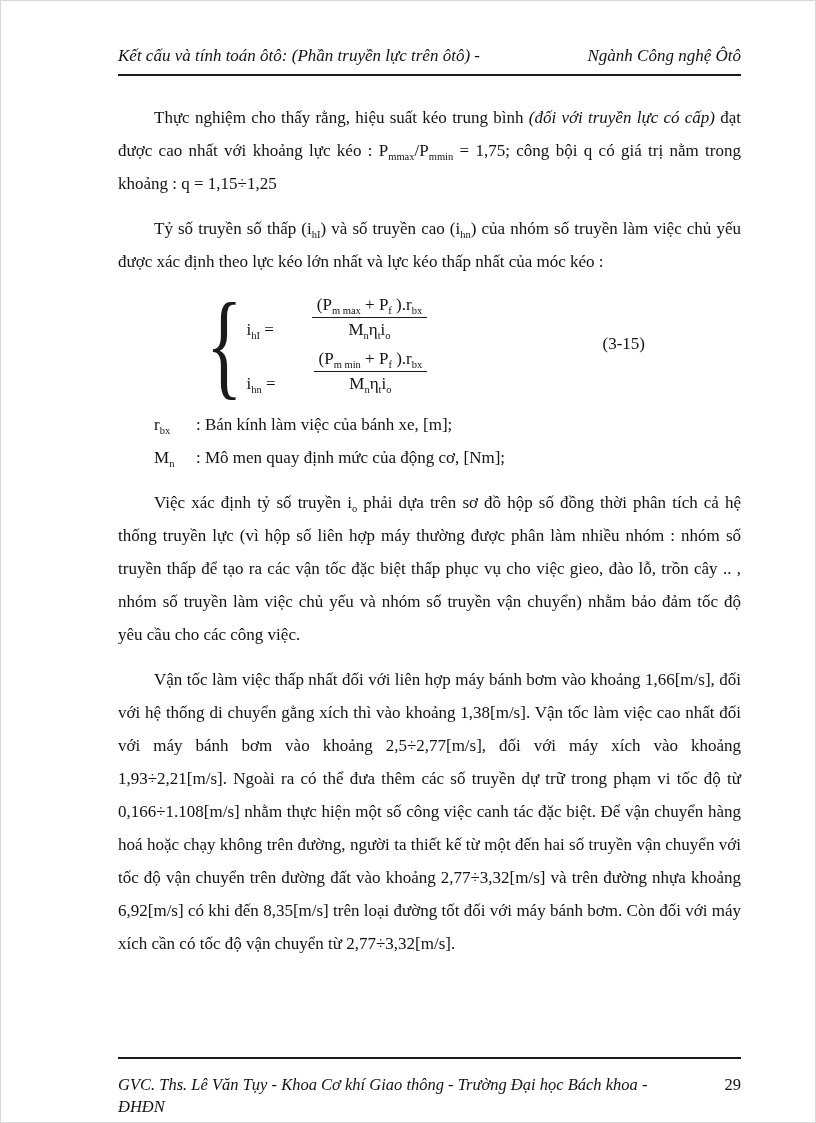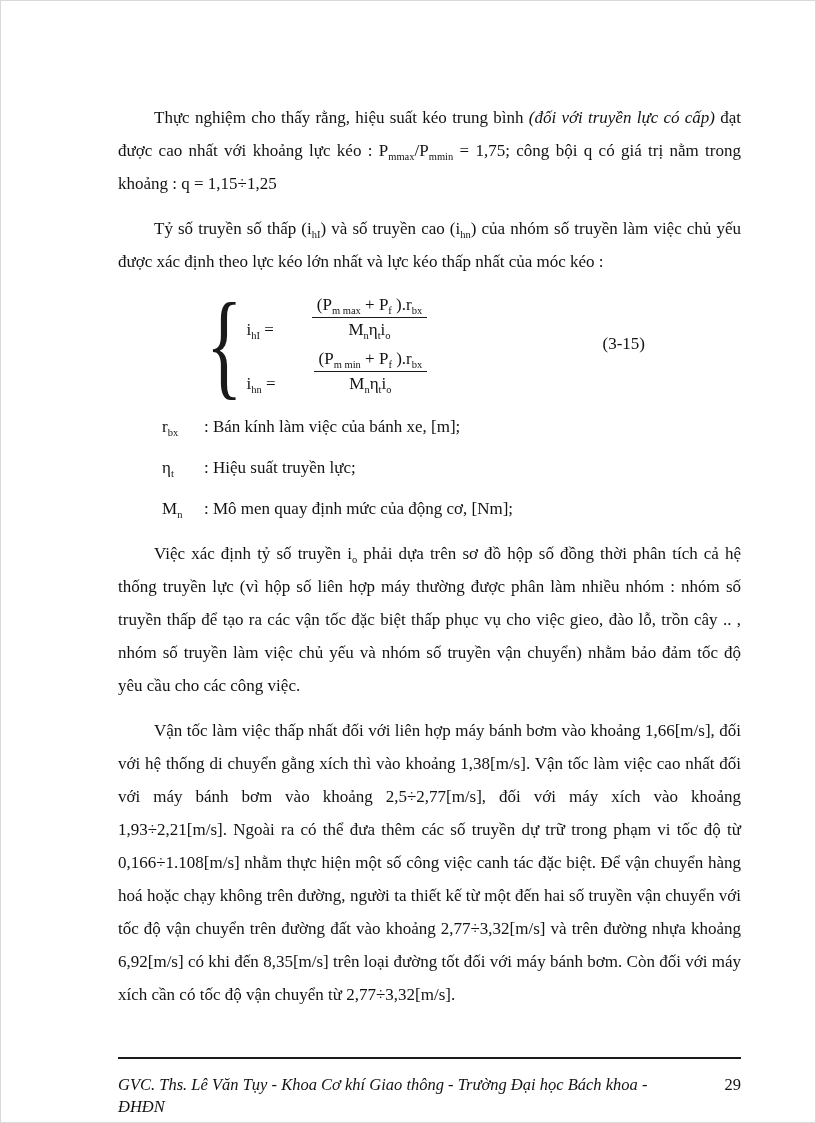--- a/index.html
+++ b/index.html
@@ -41,38 +41,42 @@
   .frac{display:inline-flex;flex-direction:column;align-items:center;}
   .frac .num{border-bottom:1.5px solid #1a1a1a;padding:0 5px 2px 5px;white-space:pre;}
   .frac .den{padding-top:2px;white-space:pre;}
   .eq-number{
     position:absolute;right:96px;top:50%;transform:translateY(-50%);
     font-style:normal;font-size:17px;
   }
   
   .where-label{margin:0;text-indent:36px;line-height:33px;}
   .defs{margin:0 0 6px 36px;width:587px;}
-  .def-item{line-height:33px;text-align:justify;margin:8px;}
+  .def-item{line-height:33px;text-align:justify;margin:0;}
   .def-term{display:inline-block;width:42px;}
   .p3{margin-bottom:10px;}
   
   .footer{
     position:absolute;left:117px;top:1056px;width:623px;
     border-top:2px solid #1a1a1a;padding-top:15px;
     display:flex;justify-content:space-between;align-items:flex-start;
     font-size:16.5px;line-height:22px;
   }
   .footer .credit{font-style:italic;}
   .footer .pagenum{font-style:normal;margin-left:31px;}
 </style>
 </head>
 <body>
 
 <div class="page">
 
+  <div class="header">
+    <span>Kết cấu và tính toán ôtô: (Phần truyền lực trên ôtô) -</span>
+    <span>Ngành Công nghệ Ôtô</span>
+  </div>
 
   <div class="main">
 
     <p class="body-par"><span>Thực nghiệm cho thấy rằng, hiệu suất kéo trung bình </span><em>(đối với truyền lực có cấp)</em><span> đạt được cao nhất với khoảng lực kéo : P</span><sub>mmax</sub><span>/P</span><sub>mmin</sub><span> = 1,75; công bội q có giá trị nằm trong khoảng : q = 1,15÷1,25</span></p>
 
     <p class="body-par"><span>Tỷ số truyền số thấp (i</span><sub>hI</sub><span>) và số truyền cao (i</span><sub>hn</sub><span>) của nhóm số truyền làm việc chủ yếu được xác định theo lực kéo lớn nhất và lực kéo thấp nhất của móc kéo :</span></p>
 
     <div class="equation">
       <span class="brace">{</span>
       <div class="eq-rows">
@@ -93,23 +97,20 @@
       </div>
       <span class="eq-number">(3-15)</span>
     </div>
 
 
     <div class="defs">
       <p class="def-item">
         <span class="def-term"><span>r</span><sub>bx</sub></span><span>: Bán kính làm việc của bánh xe, [m];</span>
       </p>
       <p class="def-item">
-        <span class="def-term"><span>η</span><sub>t</sub></span><span>: Hiệu suất truyền lực;</span>
-      </p>
-      <p class="def-item">
         <span class="def-term"><span>M</span><sub>n</sub></span><span>: Mô men quay định mức của động cơ, [Nm];</span>
       </p>
     </div>
 
     <p class="body-par p3"><span>Việc xác định tỷ số truyền i</span><sub>o</sub><span> phải dựa trên sơ đồ hộp số đồng thời phân tích cả hệ thống truyền lực (vì hộp số liên hợp máy thường được phân làm nhiều nhóm : nhóm số truyền thấp để tạo ra các vận tốc đặc biệt thấp phục vụ cho việc gieo, đào lỗ, trồn cây .. , nhóm số truyền làm việc chủ yếu và nhóm số truyền vận chuyển) nhằm bảo đảm tốc độ yêu cầu cho các công việc.</span></p>
 
     <p class="body-par">Vận tốc làm việc thấp nhất đối với liên hợp máy bánh bơm vào khoảng 1,66[m/s], đối với hệ thống di chuyển gằng xích thì vào khoảng 1,38[m/s]. Vận tốc làm việc cao nhất đối với máy bánh bơm vào khoảng 2,5÷2,77[m/s], đối với máy xích vào khoảng 1,93÷2,21[m/s]. Ngoài ra có thể đưa thêm các số truyền dự trữ trong phạm vi tốc độ từ 0,166÷1.108[m/s] nhằm thực hiện một số công việc canh tác đặc biệt. Để vận chuyển hàng hoá hoặc chạy không trên đường, người ta thiết kế từ một đến hai số truyền vận chuyển với tốc độ vận chuyển trên đường đất vào khoảng 2,77÷3,32[m/s] và trên đường nhựa khoảng 6,92[m/s] có khi đến 8,35[m/s] trên loại đường tốt đối với máy bánh bơm. Còn đối với máy xích cần có tốc độ vận chuyển từ 2,77÷3,32[m/s].</p>
 
   </div>
 

